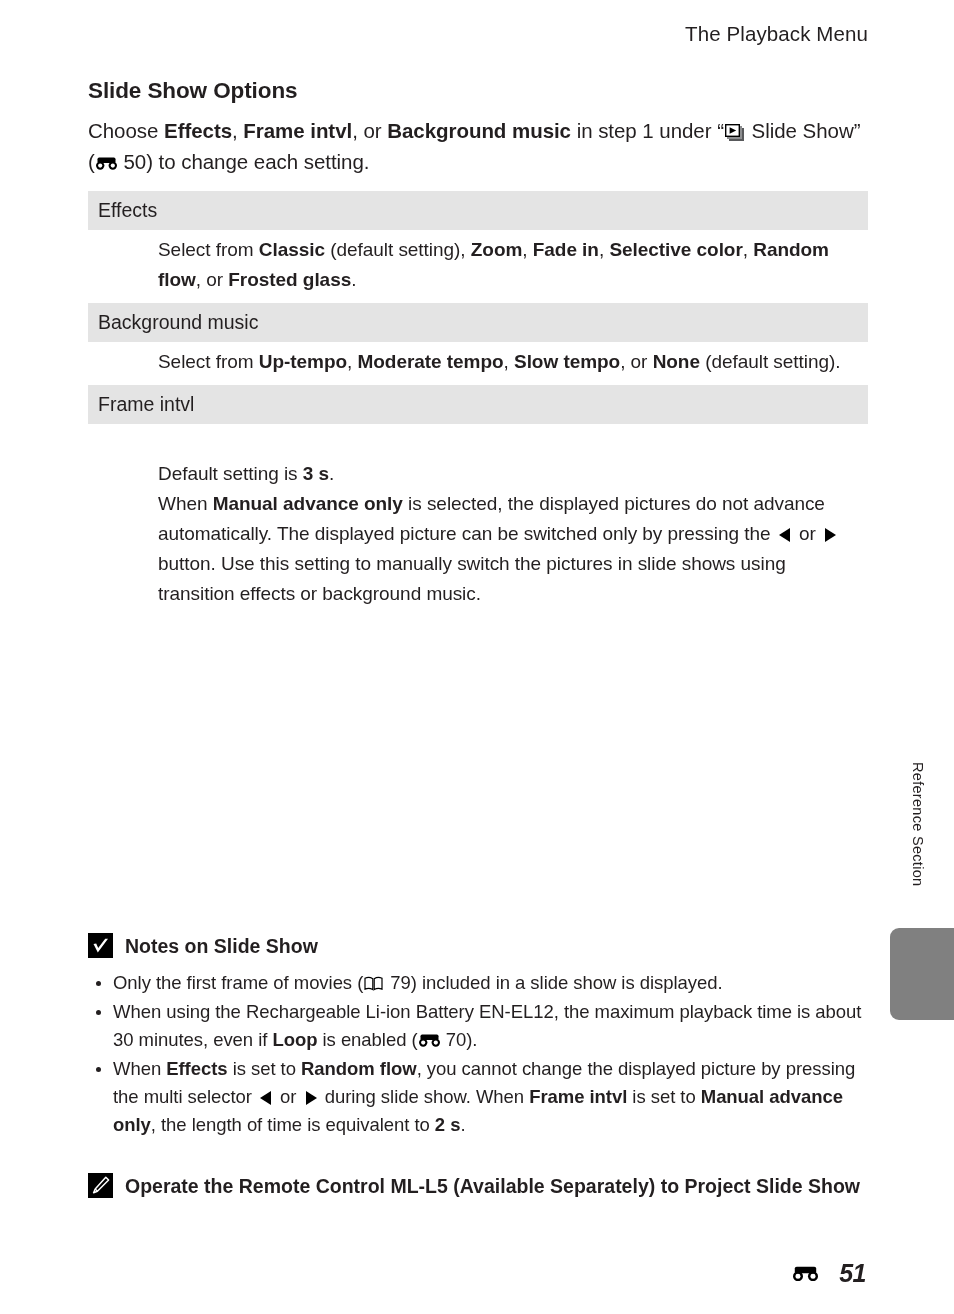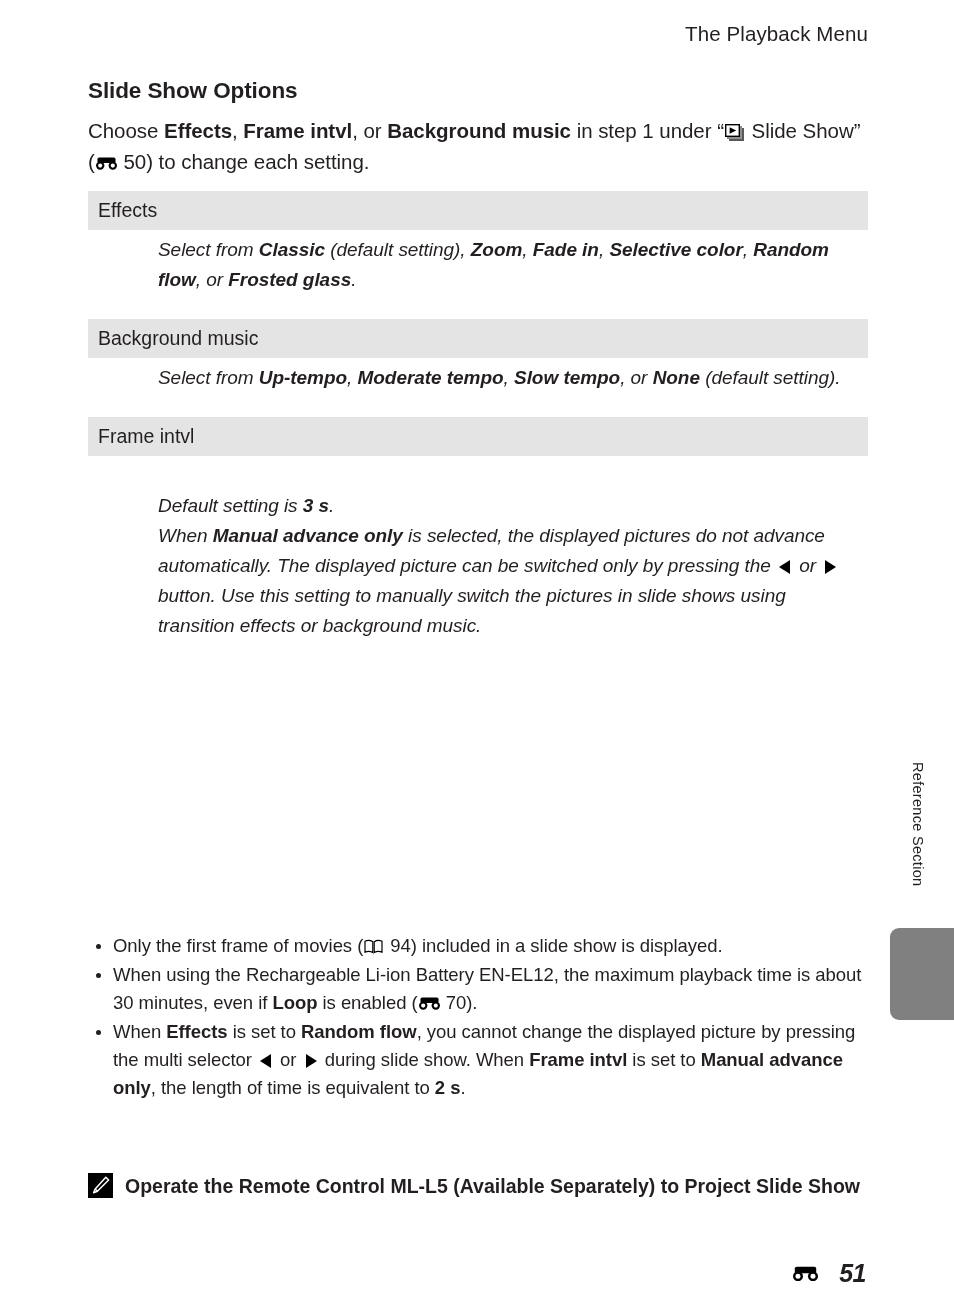--- a/index.html
+++ b/index.html
@@ -63,23 +63,22 @@
   }
   .opt-head {
     background: #e4e4e4;
     font-size: 19.5px;
     padding: 6px 0 7px 10px;
     line-height: 26px;
   }
   .opt-body {
     font-size: 19px;
     line-height: 30px;
-    padding: 5px 4px 24px 70px;
+    padding: 5px 4px 8px 70px;
     letter-spacing: -0.05px;
-    font-style: italic;
   }
 
   
   .note-block { margin-top: 0; }
 
   .note-head {
     display: flex;
     align-items: flex-start;
     gap: 12px;
     font-size: 19.5px;
@@ -256,25 +255,33 @@
               <polygon points="12,1 12,15 1,8" fill="#000"></polygon>
             </svg></span><span> or </span><span class="icon icon-tri"><svg viewBox="0 0 14 16">
               <polygon points="2,1 2,15 13,8" fill="#000"></polygon>
             </svg></span><span> button. Use this setting to manually switch the pictures in slide shows using transition effects or background music.</span></div>
 
     </div>
 
   </div>
 
   <div class="content note-block" style="top:932px;">
+    <div class="note-head">
+      <span class="badge">
+          <svg viewBox="0 0 25 25">
+            <polygon points="5.5,11 9.8,19.5 20,5.8 17.2,5.8 10.2,15 8.2,10.4" fill="#ffffff"></polygon>
+          </svg>
+        </span>
+      <span class="note-title">Notes on Slide Show</span>
+    </div>
     <ul class="bullets">
       <li><span>Only the first frame of movies (</span><span class="icon icon-book"><svg viewBox="0 0 19 15">
               <path d="M1 2.2 C3.4 1.2 6.4 1.2 8.8 2.8 L8.8 13.6 C6.4 12.1 3.4 12.1 1 13.1 Z" fill="none" stroke="#000" stroke-width="1.2"></path>
               <path d="M18 2.2 C15.6 1.2 12.6 1.2 10.2 2.8 L10.2 13.6 C12.6 12.1 15.6 12.1 18 13.1 Z" fill="none" stroke="#000" stroke-width="1.2"></path>
-            </svg></span><span> 94) included in a slide show is displayed.</span></li>
+            </svg></span><span> 79) included in a slide show is displayed.</span></li>
       <li><span>When using the Rechargeable Li-ion Battery EN-EL12, the maximum playback time is about 30 minutes, even if </span><b>Loop</b><span> is enabled (</span><span class="icon icon-binoc"><svg viewBox="0 0 21 13">
               <circle cx="4.2" cy="8.6" r="4.2" fill="#000"></circle>
               <circle cx="16.8" cy="8.6" r="4.2" fill="#000"></circle>
               <circle cx="4.2" cy="8.6" r="2.1" fill="#fff"></circle>
               <circle cx="16.8" cy="8.6" r="2.1" fill="#fff"></circle>
               <rect x="1.5" y="0.6" width="18" height="5.4" rx="1.6" fill="#000"></rect>
             </svg></span><span> 70).</span></li>
       <li><span>When </span><b>Effects</b><span> is set to </span><b>Random flow</b><span>, you cannot change the displayed picture by pressing the multi selector </span><span class="icon icon-tri"><svg viewBox="0 0 14 16">
               <polygon points="12,1 12,15 1,8" fill="#000"></polygon>
             </svg></span><span> or </span><span class="icon icon-tri"><svg viewBox="0 0 14 16">

